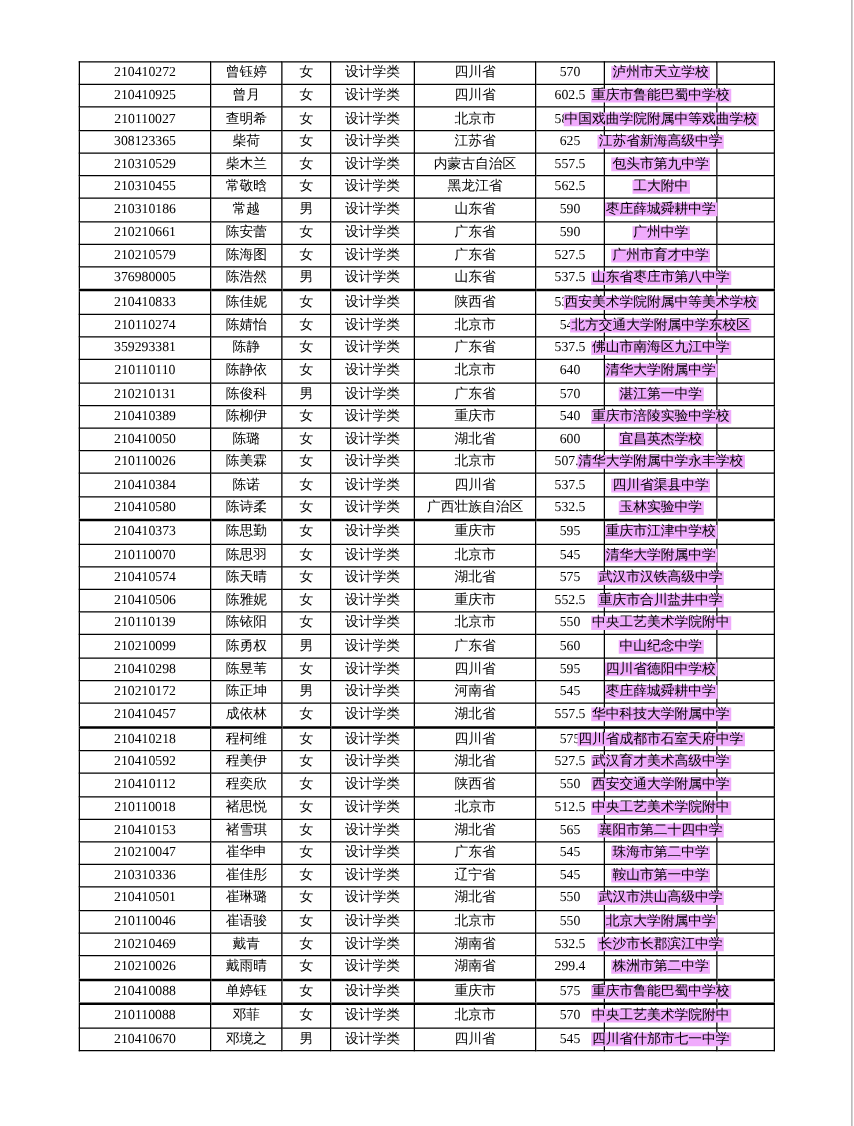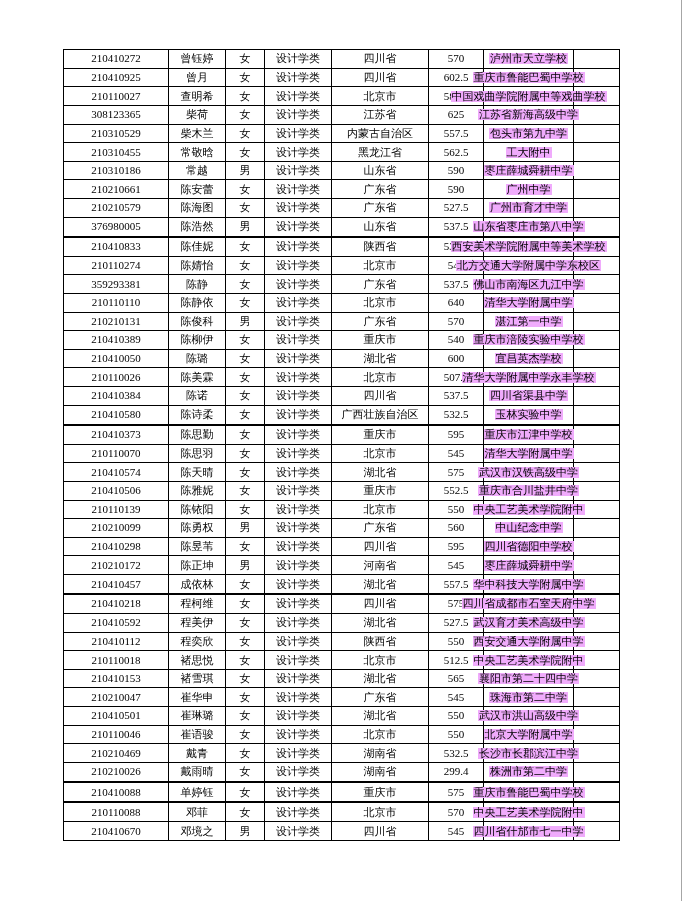--- a/index.html
+++ b/index.html
@@ -552,20 +552,34 @@
         <td>广东省</td>
         <td>545</td>
         <td class="school-cell">
           <div class="ovl">
             <span>珠海市第二中学</span>
           </div>
         </td>
         <td></td>
       </tr>
       <tr>
+        <td>210310336</td>
+        <td>崔佳彤</td>
+        <td>女</td>
+        <td>设计学类</td>
+        <td>辽宁省</td>
+        <td>545</td>
+        <td class="school-cell">
+          <div class="ovl">
+            <span>鞍山市第一中学</span>
+          </div>
+        </td>
+        <td></td>
+      </tr>
+      <tr>
         <td>210410501</td>
         <td>崔琳璐</td>
         <td>女</td>
         <td>设计学类</td>
         <td>湖北省</td>
         <td>550</td>
         <td class="school-cell">
           <div class="ovl">
             <span>武汉市洪山高级中学</span>
           </div>

